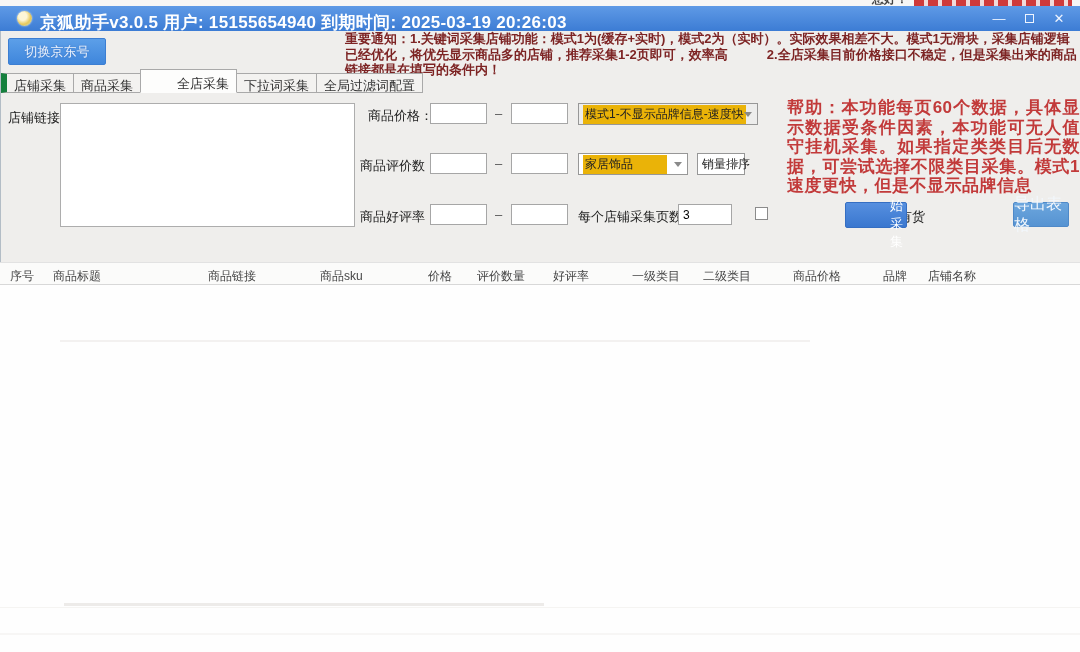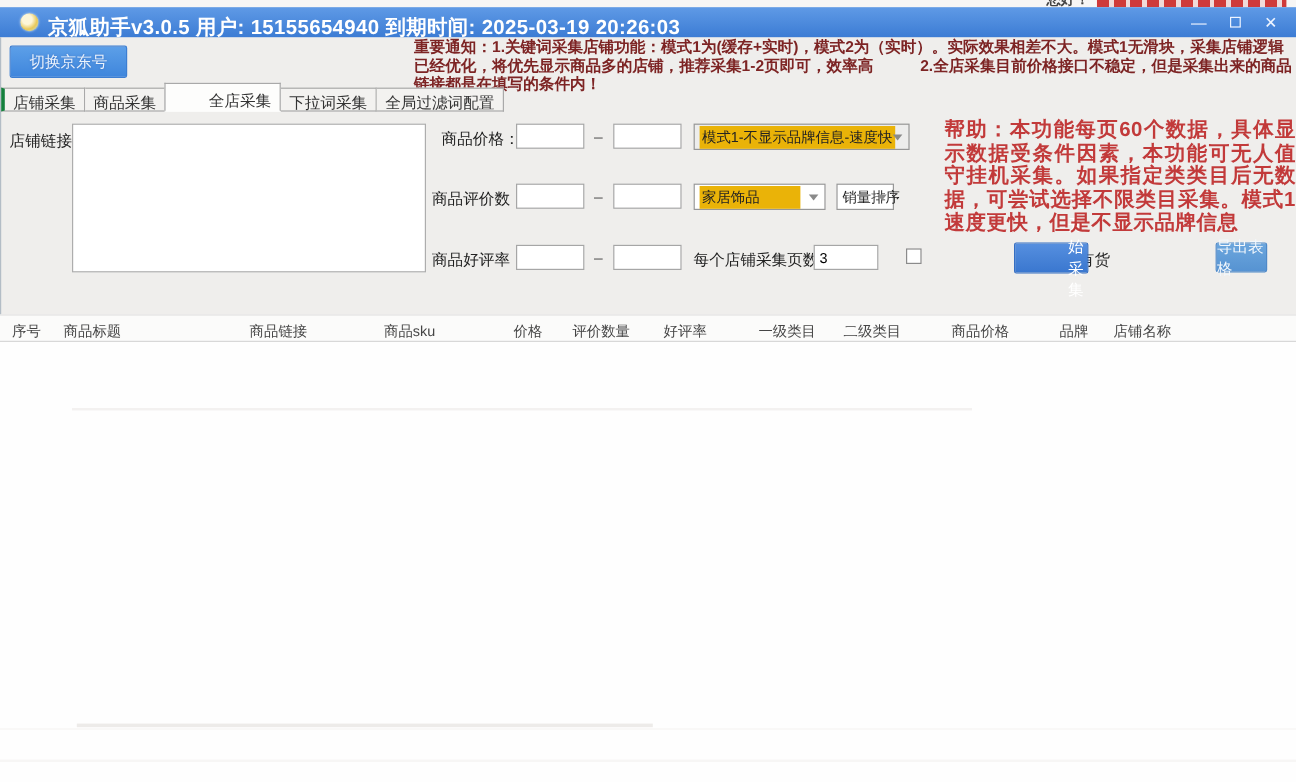--- a/index.html
+++ b/index.html
@@ -35,21 +35,21 @@
 
   .browser-link { position:absolute; left:127px; top:45px; font-size:12.5px; font-weight:bold; color:#2aa877; }
 
   .notice { position:absolute; left:345px; top:31px; width:737px; font-size:13px; font-weight:bold;
     color:#7d2424; line-height:15.5px; }
 
   
   .tabs { position:absolute; left:1px; top:71px; display:flex; align-items:flex-end; height:22px; }
   .tab { padding:3px 7px 3px; font-size:13px; color:#333; background:#f3f2f0;
     border:1px solid #a9a9a9; border-left:none; height:20px; white-space:nowrap; }
-  .tab:first-child { border-left:3px solid #15803d; }
+  .tab:first-child { border-left:6px solid #15803d; }
   .tab.active { background:#fdfdfc; height:24px; padding-top:5px; border-left:1px solid #a9a9a9;
     border-bottom:1px solid #fdfdfc; position:relative; z-index:2; margin-left:-1px;padding-left:36px; }
 
   
   .flabel { position:absolute; font-size:13px; color:#222; white-space:nowrap; }
   .shop-link-area { position:absolute; left:60px; top:103px; width:295px; height:124px;
     background:#ffffff; border:1px solid #adadad; resize:none; font-size:12px; font-family:inherit; padding:2px; }
 
   .tinput { position:absolute; width:57px; height:21px; background:#fff; border:1px solid #a6a6a6;
     font-size:12px; padding:0 3px; font-family:inherit; }
@@ -63,23 +63,23 @@
     border-left:4px solid transparent; border-right:4px solid transparent; border-top:5px solid #8a8a8a; }
 
   .pages-input { position:absolute; left:678px; top:204px; width:54px; height:21px; background:#fff;
     border:1px solid #a6a6a6; font-size:12px; padding:0 4px; font-family:inherit; }
 
   .checkbox { position:absolute; left:755px; top:207px; width:13px; height:13px; background:#fff; border:1px solid #8b8b8b; }
 
   .start-btn { position:absolute; left:845px; top:202px; width:62px; height:26px;
     background:linear-gradient(#568fdf,#3a77cf); border:1px solid #356ec2; border-radius:2px;
     color:#fff; font-size:13px; display:flex; align-items:center; justify-content:center;padding-left:44px; }
-  .export-btn { position:absolute; left:1013px; top:202px; width:43px; height:25px;
+  .export-btn { position:absolute; left:1013px; top:202px; width:56px; height:25px;
     background:linear-gradient(#6ca6dd,#5693d2); border:1px solid #4f89c8; border-radius:2px;
-    color:#f2f7fc; font-size:13px; display:flex; align-items:center; justify-content:center; }
+    color:#f2f7fc; font-size:16px; display:flex; align-items:center; justify-content:center; }
 
   .help { position:absolute; left:787px; top:98px; width:293px; font-size:17px; font-weight:bold;
     color:#c23a3a; line-height:19.5px; text-align:justify; letter-spacing:.5px; }
 
   
   .thead { position:absolute; left:0; top:262px; width:1080px; height:23px; background:#fbfbfa;
     border-top:1px solid #e2e2e2; border-bottom:1px solid #d8d8d8; font-size:12px; color:#454545; }
   .thead span { position:absolute; top:5px; white-space:nowrap; }
   .thead span:nth-child(1){ left:10px; }
   .thead span:nth-child(2){ left:53px; }

